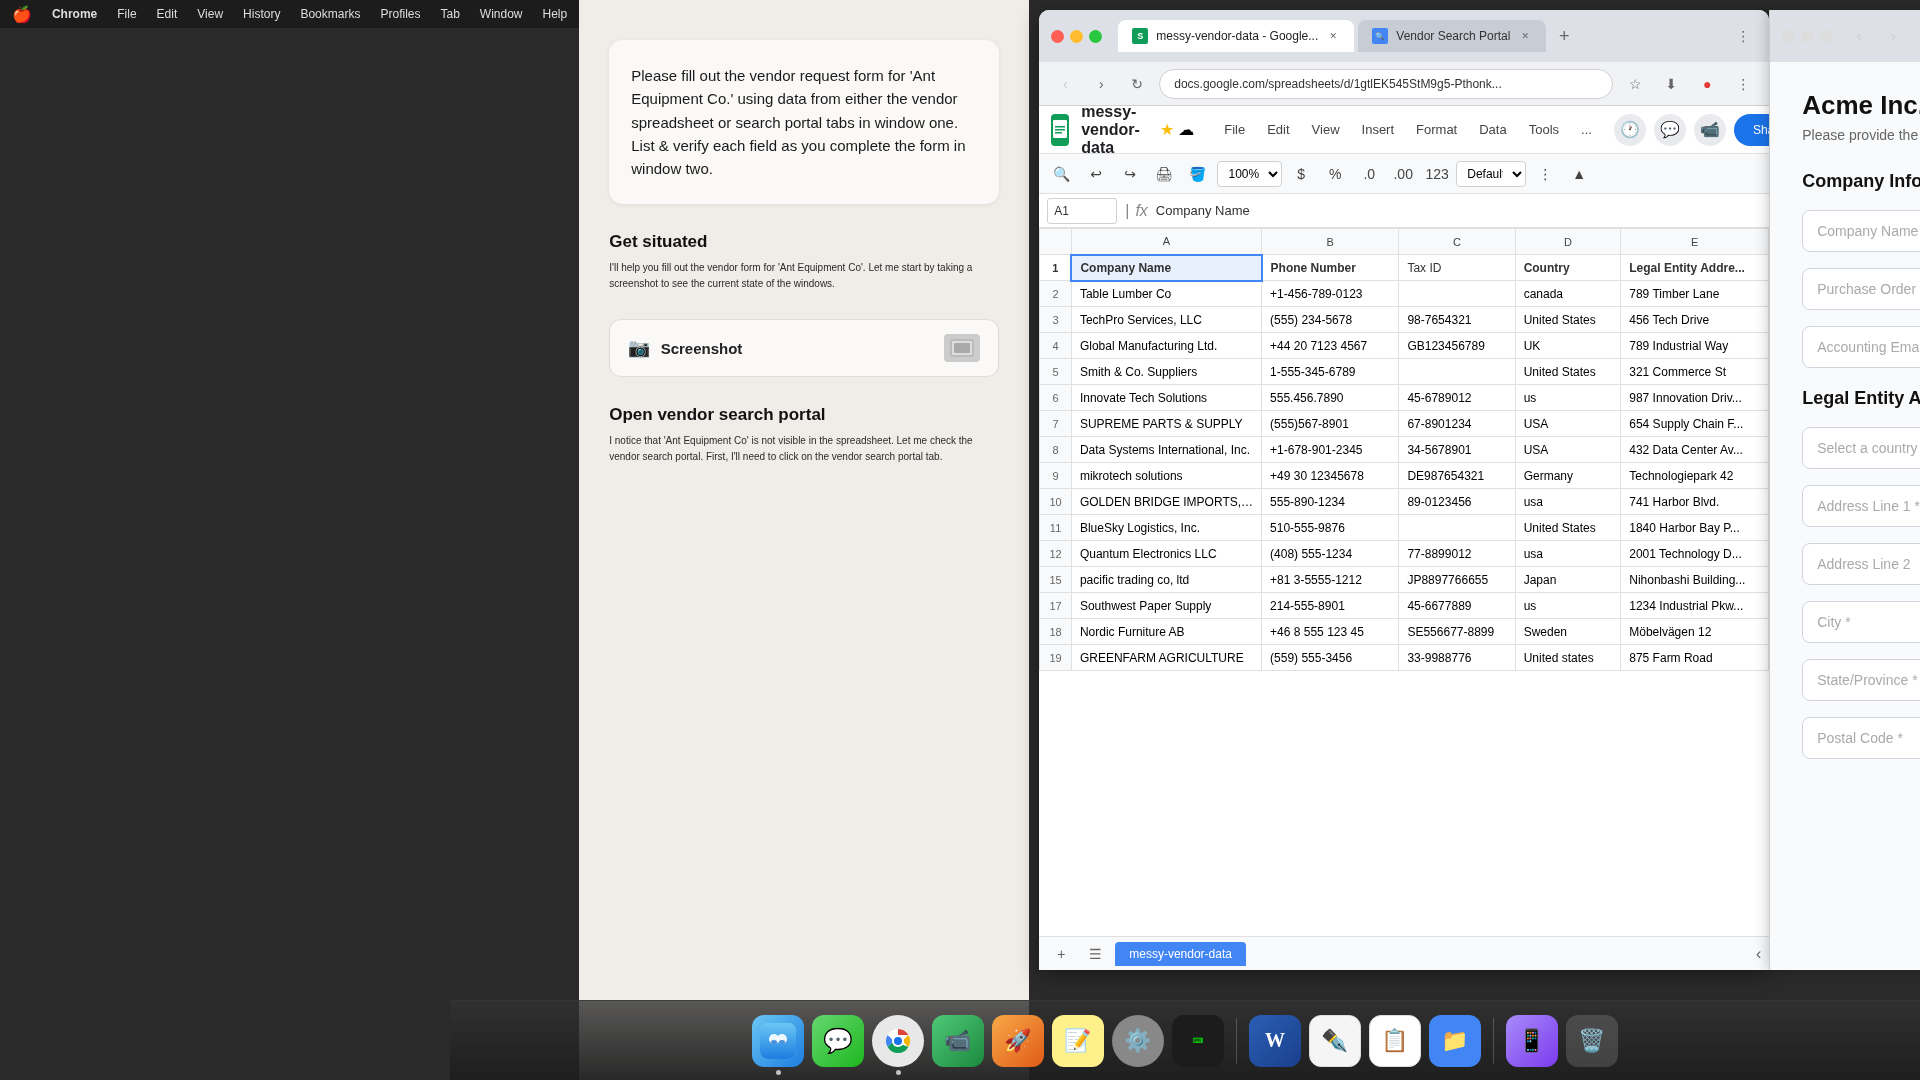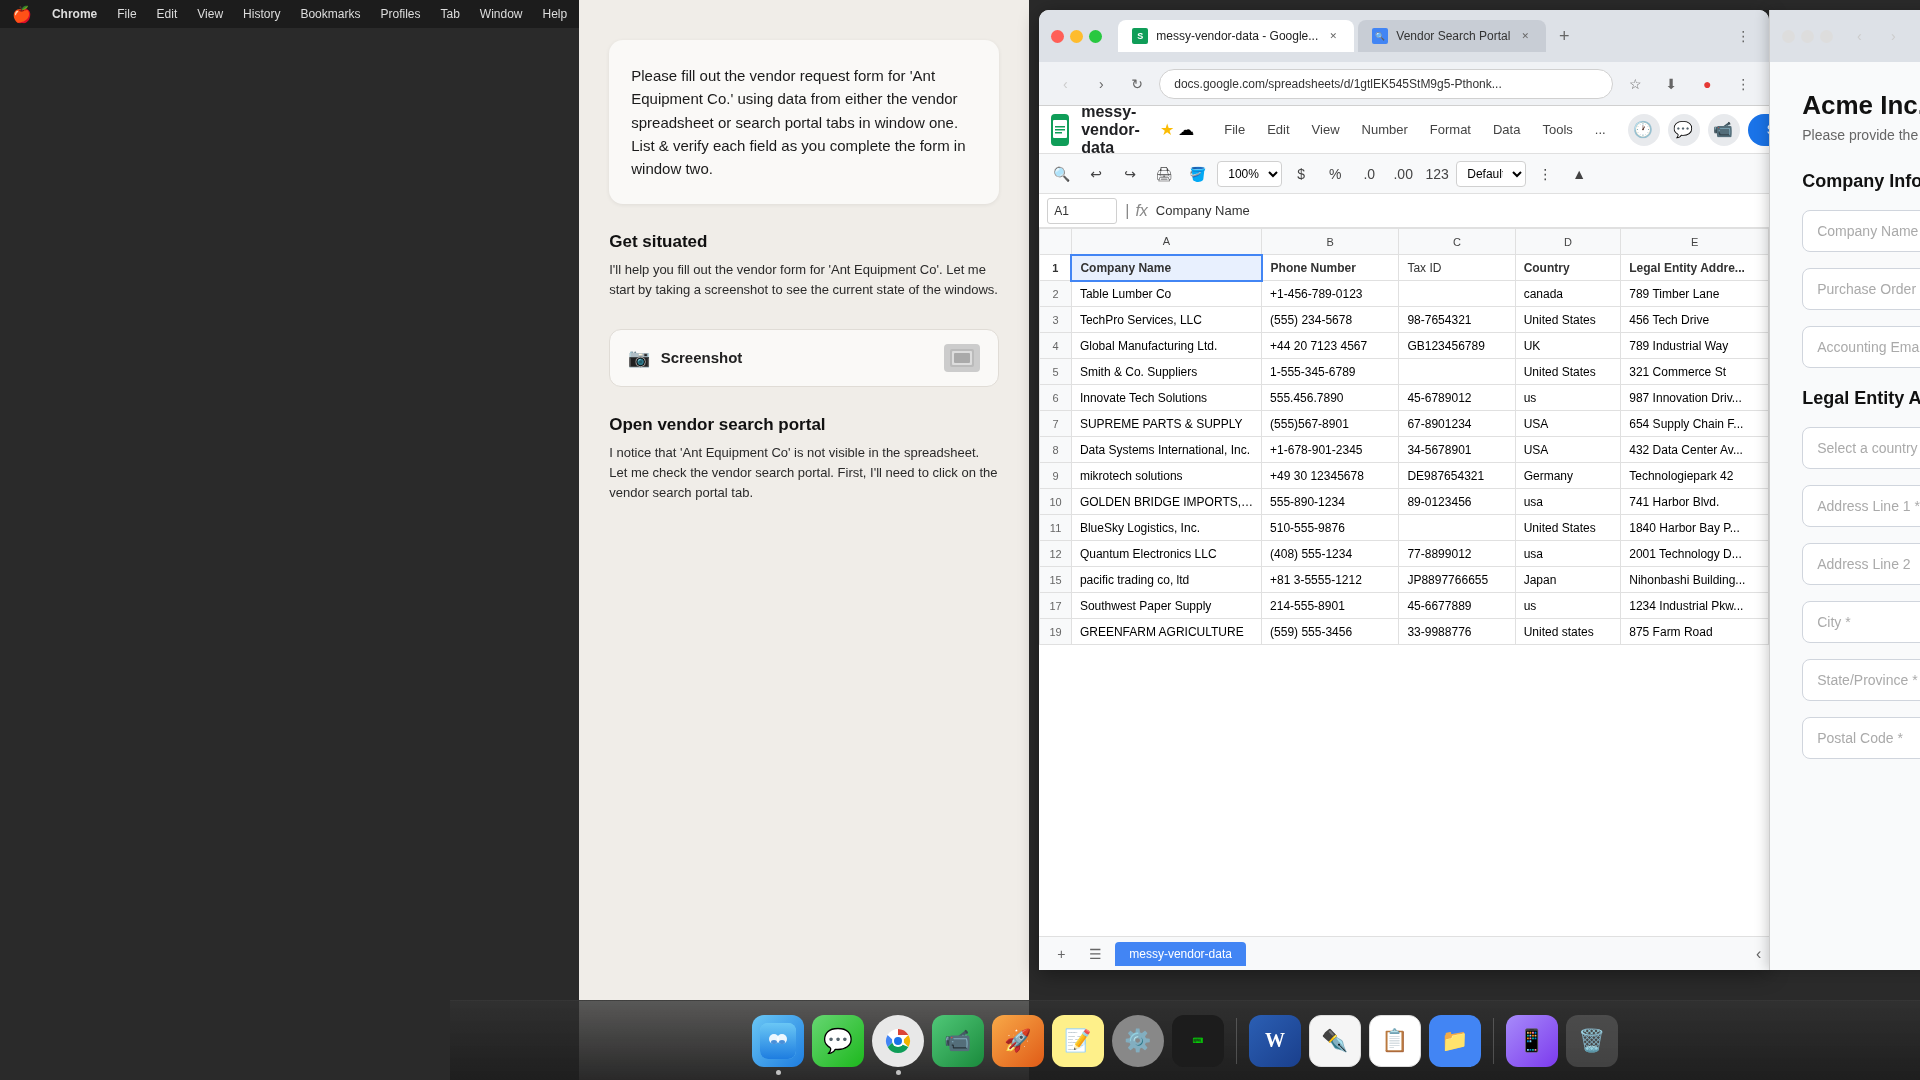--- a/index.html
+++ b/index.html
@@ -35,21 +35,21 @@
     }
 
     .section-title {
       font-size: 17px;
       font-weight: 700;
       color: #111;
       margin-bottom: 8px;
     }
 
     .section-body {
-      font-size: 13px;
+      font-size: 10px;
       line-height: 1.55;
       color: #2a2a2a;
     }
 
     .screenshot-btn {
       display: flex;
       align-items: center;
       gap: 10px;
       background: #faf9f7;
       border-radius: 12px;
@@ -317,20 +317,21 @@
     }
 
     .zoom-select {
       height: 26px;
       border: 1px solid #d0d0d0;
       border-radius: 4px;
       padding: 0 6px;
       font-size: 12px;
       background: white;
       cursor: pointer;
+      text-align: right;
     }
 
     
     .formula-bar {
       height: 34px;
       background: #fff;
       border-bottom: 1px solid #e0e0e0;
       display: flex;
       align-items: center;
       padding: 0 8px;
@@ -709,21 +710,21 @@
         <span class="sheets-title">messy-vendor-data</span>
         <div style="display:flex; gap:4px; align-items:center; margin-left:8px;">
           <span style="font-size:16px; color:#fbbc04; cursor:pointer;">★</span>
           <span style="font-size:16px; cursor:pointer;">☁</span>
         </div>
 
         <div class="sheets-menu-bar">
           <span class="sheets-menu-item">File</span>
           <span class="sheets-menu-item">Edit</span>
           <span class="sheets-menu-item">View</span>
-          <span class="sheets-menu-item">Number</span>
+          <span class="sheets-menu-item">Insert</span>
           <span class="sheets-menu-item">Format</span>
           <span class="sheets-menu-item">Data</span>
           <span class="sheets-menu-item">Tools</span>
           <span class="sheets-menu-item">...</span>
         </div>
 
         <div style="margin-left:auto; display:flex; gap:8px; align-items:center;">
           <div style="width:32px; height:32px; background:#e8eaed; border-radius:50%; display:flex; align-items:center; justify-content:center; cursor:pointer;">🕐</div>
           <div style="width:32px; height:32px; background:#e8eaed; border-radius:50%; display:flex; align-items:center; justify-content:center; cursor:pointer;">💬</div>
           <div style="width:32px; height:32px; background:#e8eaed; border-radius:50%; display:flex; align-items:center; justify-content:center; cursor:pointer;">📹</div>
@@ -887,20 +888,28 @@
               </tr>
               <tr>
                 <td class="row-num">17</td>
                 <td>Southwest Paper Supply</td>
                 <td>214-555-8901</td>
                 <td>45-6677889</td>
                 <td>us</td>
                 <td>1234 Industrial Pkw...</td>
               </tr>
               <tr>
+                <td class="row-num">18</td>
+                <td>Nordic Furniture AB</td>
+                <td>+46 8 555 123 45</td>
+                <td>SE556677-8899</td>
+                <td>Sweden</td>
+                <td>Möbelvägen 12</td>
+              </tr>
+              <tr>
                 <td class="row-num">19</td>
                 <td>GREENFARM AGRICULTURE</td>
                 <td>(559) 555-3456</td>
                 <td>33-9988776</td>
                 <td>United states</td>
                 <td>875 Farm Road</td>
               </tr>
             </tbody>
         </table>
       </div>

